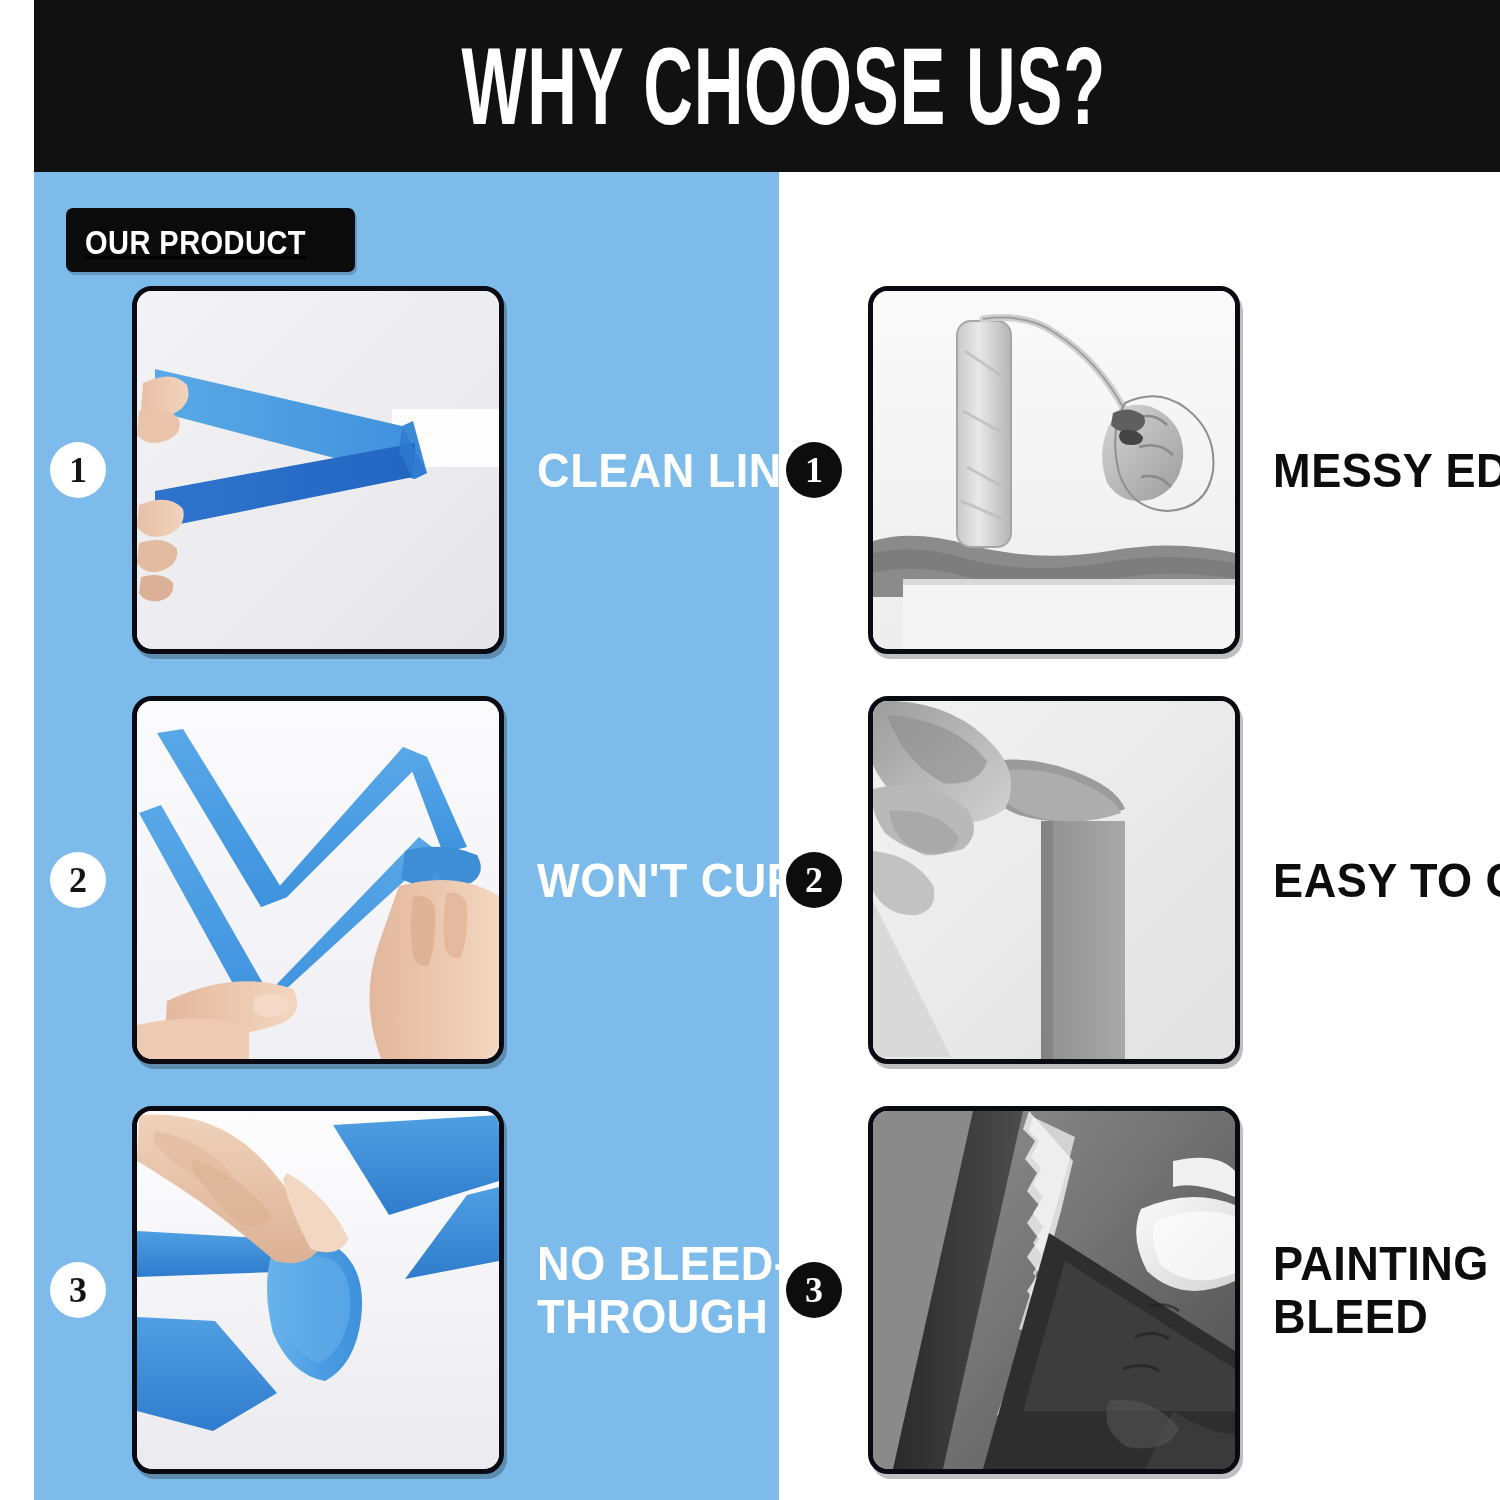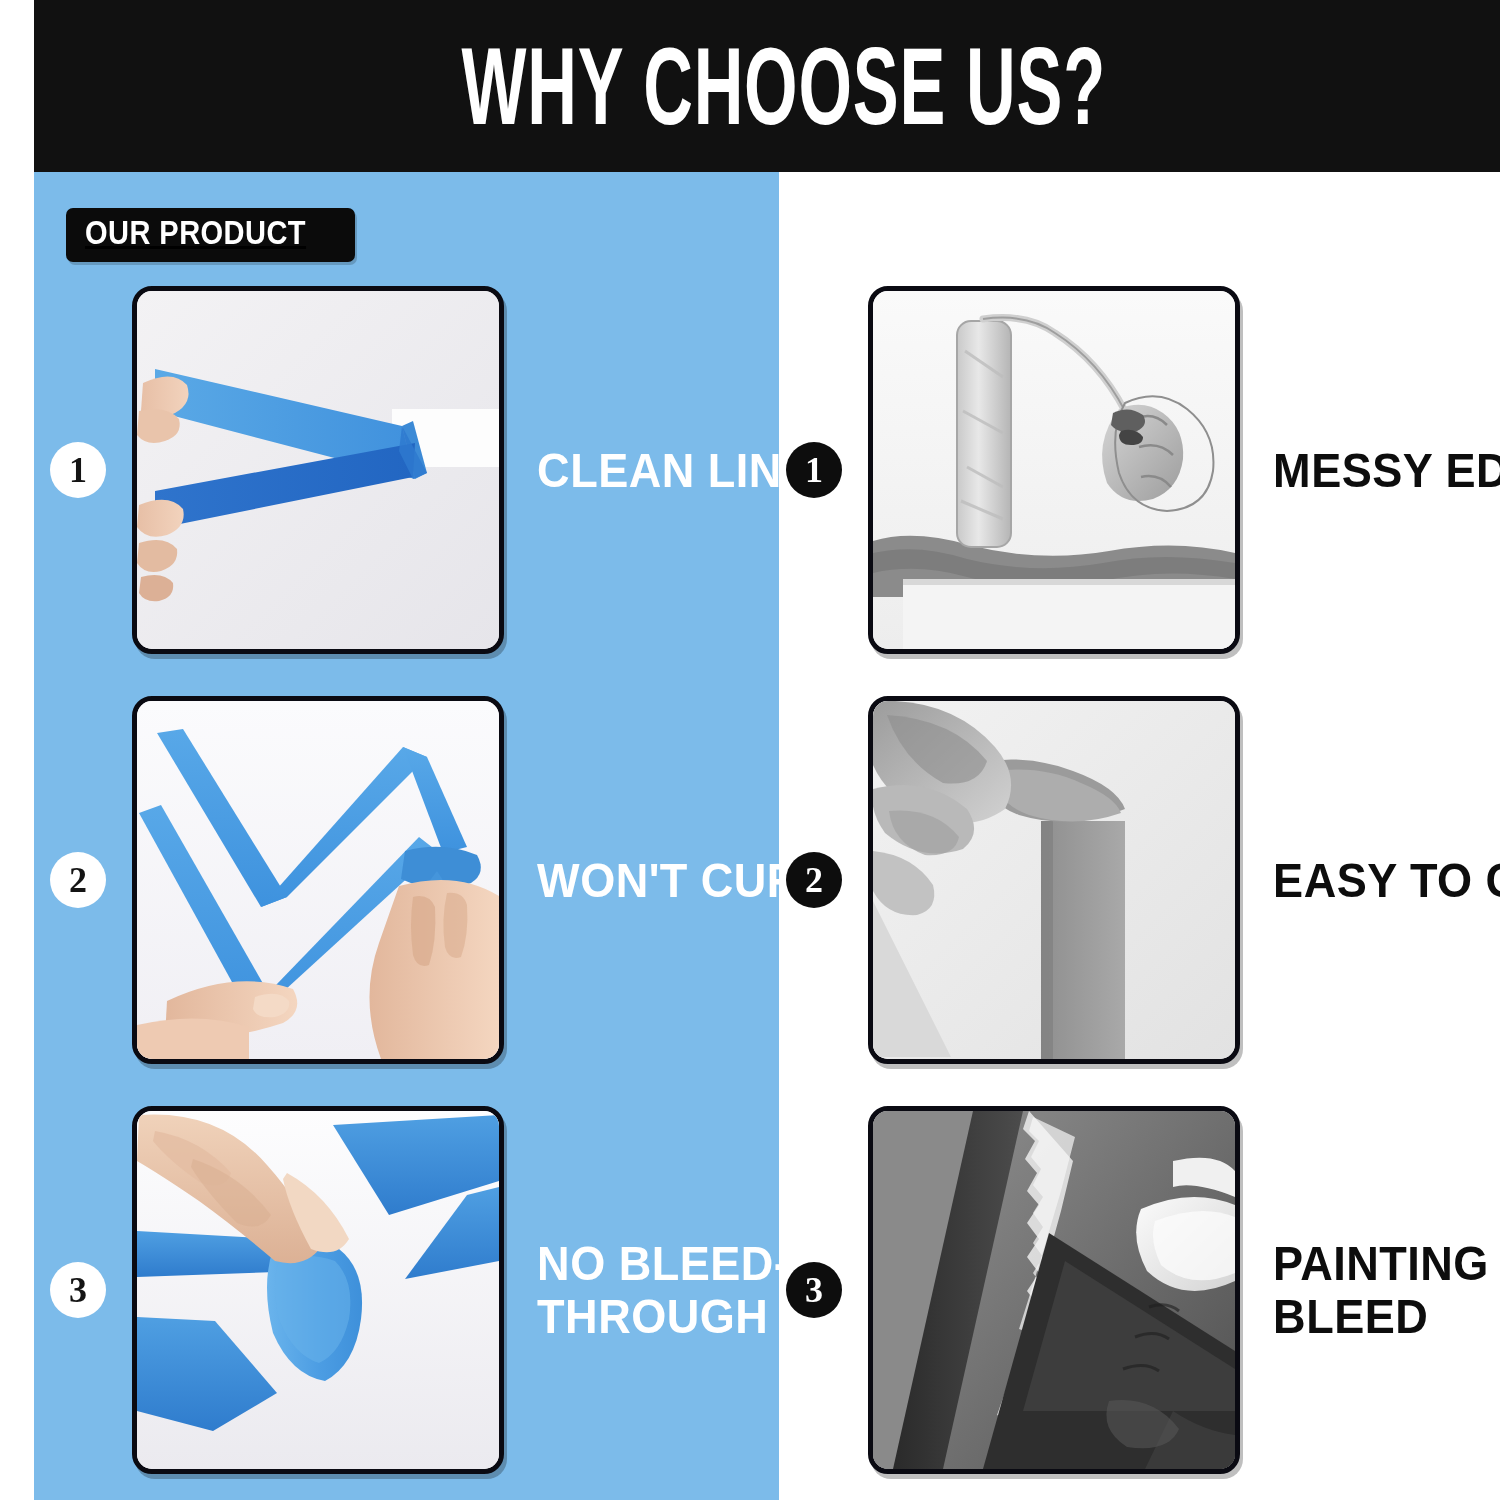--- a/index.html
+++ b/index.html
@@ -55,21 +55,21 @@
     height: 1328px;
     background: #ffffff;
   }
 
   
   .product-badge {
     position: absolute;
     left: 32px; top: 208px;
     background: #0b0b0b;
     border-radius: 7px;
-    padding: 8px 19px 11px 19px;
+    padding: 18px 19px 11px 19px;
     box-shadow: 2px 3px 0 rgba(0,0,0,0.18);
     text-decoration: underline;
   }
   .product-badge-text {
     color: #ffffff;
     font-weight: 700;
     font-size: 33px;
     letter-spacing: 0.5px;
     transform: scaleX(0.88);
     transform-origin: left center;

